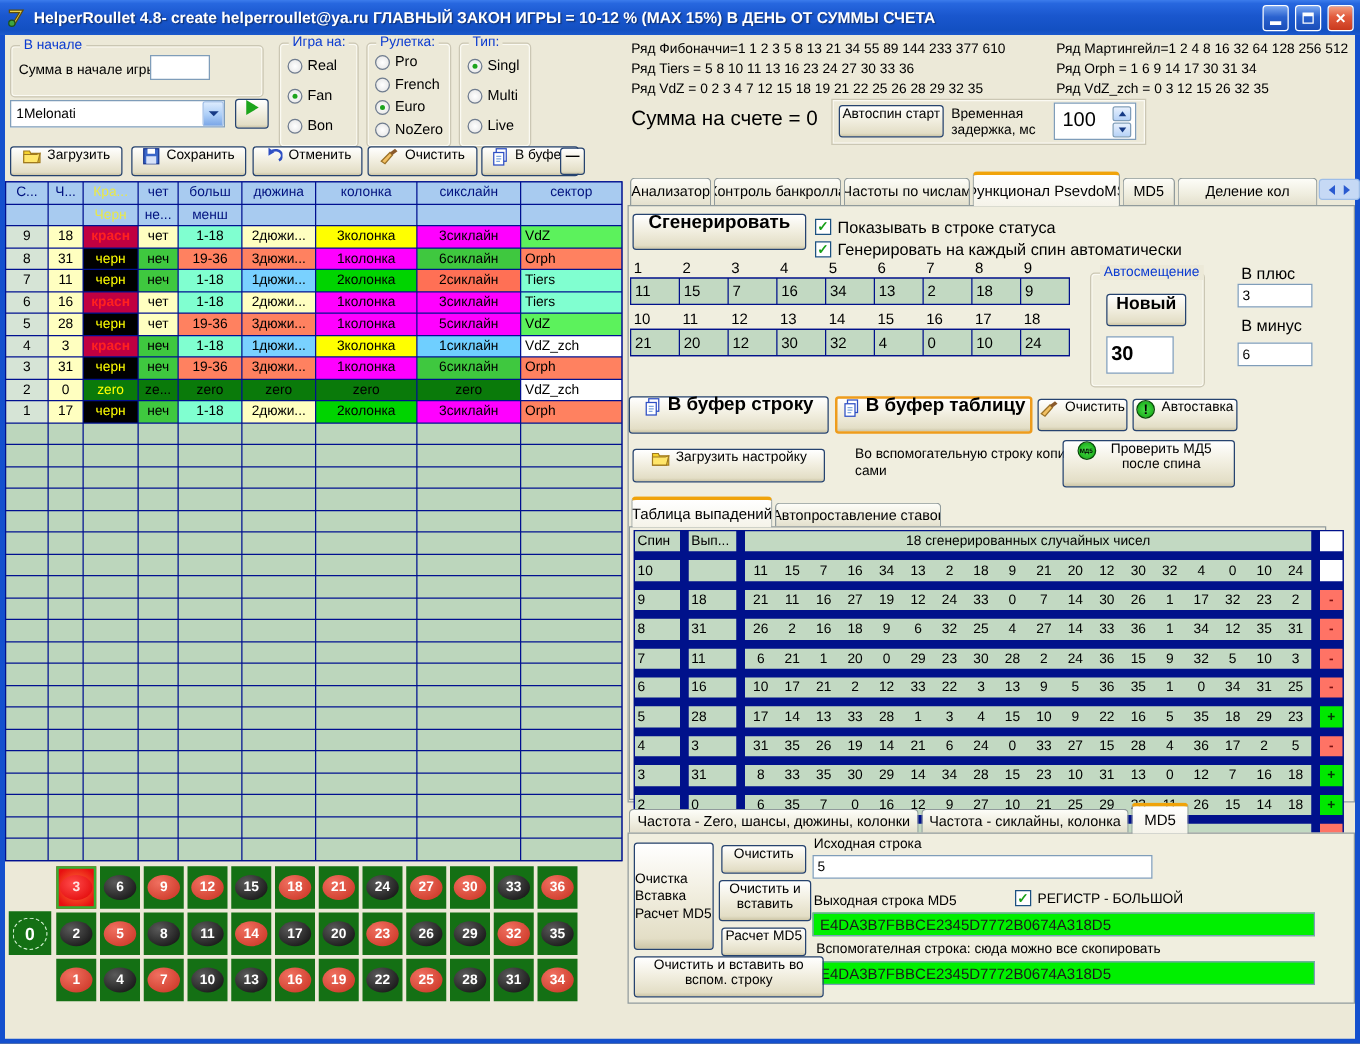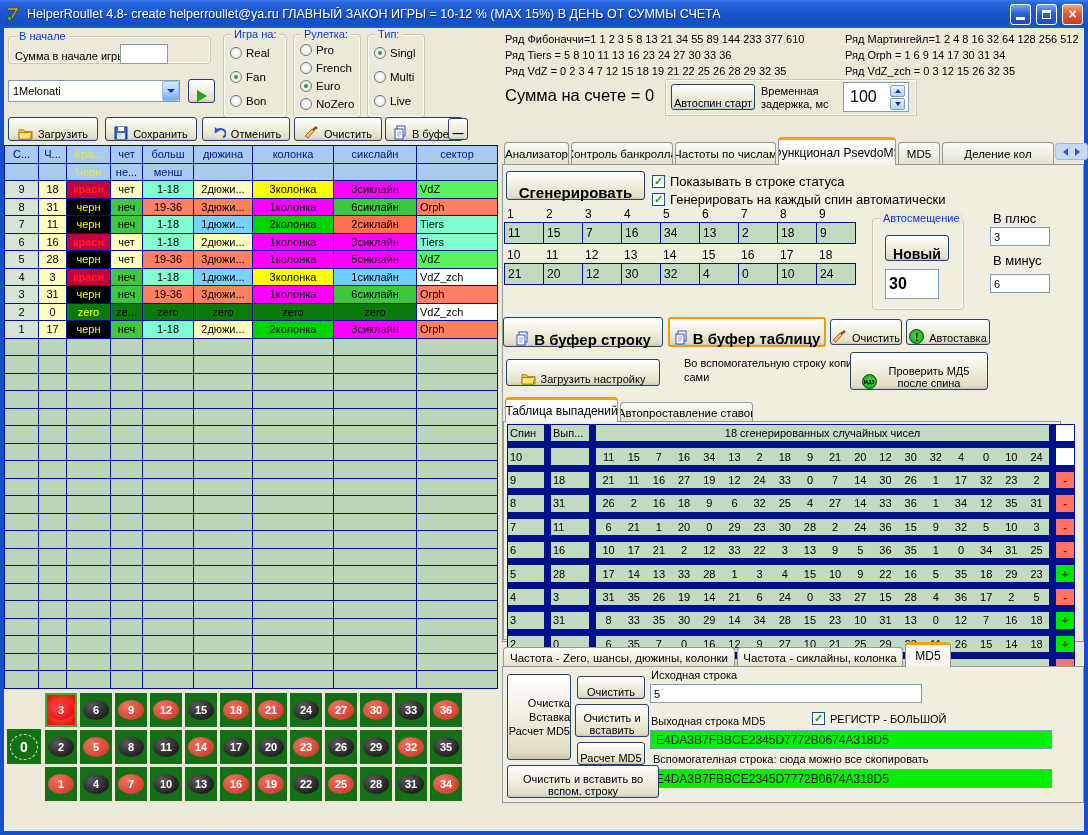--- a/index.html
+++ b/index.html
@@ -1,31 +1,31 @@
 <!DOCTYPE html>
 <html><head>
 <meta charset="utf-8">
 <style>
 *{margin:0;padding:0;box-sizing:border-box}
 body{font-family:"Liberation Sans",sans-serif;font-size:11px;color:#000;background:#777}
 .win{position:relative;width:1088px;height:835px;background:#1450CE;overflow:hidden}
 .titlebar{position:absolute;left:0;top:0;width:1088px;height:28px;display:flex;align-items:center;gap:5px;padding:0 5px;
  background:linear-gradient(180deg,#3C7CEC 0%,#2767DF 10%,#1A57CE 45%,#1350C2 85%,#1C59CC 100%)}
-.title-text{color:#fff;font-weight:normal;font-size:12.5px;text-shadow:1px 1px 1px #10306E;flex:1;white-space:nowrap;overflow:hidden}
+.title-text{color:#fff;font-weight:bold;font-size:12.5px;text-shadow:1px 1px 1px #10306E;flex:1;white-space:nowrap;overflow:hidden}
 .winbtn{width:21px;height:21px;border:1px solid #fff;border-radius:3px;display:flex;align-items:center;justify-content:center;
  background:linear-gradient(180deg,#79A7F2,#2A62CF 45%,#1A4DB8);color:#fff;font-weight:bold;cursor:pointer}
 .winbtn.close{background:linear-gradient(180deg,#F2A083,#E25A3C 45%,#C93A1E);font-size:14px}
 .minglyph{width:9px;height:3px;background:#fff;margin-top:8px}
 .maxglyph{width:9px;height:9px;border:1px solid #fff;border-top:3px solid #fff}
 .content{position:absolute;left:4px;top:28px;width:1080px;height:803px;background:#ECE9D8}
 .abs{position:absolute}
 .gb{position:absolute;border:1px solid #CBC7B4;border-radius:4px;box-shadow:inset 0 0 0 1px #fbfaf3}
 .gb .lg{position:absolute;top:-7px;left:7px;background:#ECE9D8;padding:0 3px;color:#0B3BD0;font-size:11px;white-space:nowrap}
 .lbl{position:absolute;white-space:nowrap}
-.xpbtn{position:absolute;display:flex;align-items:flex-end;justify-content:center;gap:5px;border:1px solid #26436F;border-radius:3px;
+.xpbtn{position:absolute;display:flex;align-items:flex-start;justify-content:center;gap:5px;border:1px solid #26436F;border-radius:3px;
  background:linear-gradient(180deg,#FFFFFF,#F2EFE1 45%,#E3DEC6 90%,#CDC6A7);cursor:pointer;text-align:center;line-height:12px}
 .tin{position:absolute;background:#fff;border:1px solid #7F9DB9;font:11px "Liberation Sans",sans-serif;padding:1px 3px}
 .combo{position:absolute;background:#fff;border:1px solid #7F9DB9;display:flex;align-items:center;padding-left:4px}
 .combo-arrow{margin-left:auto;width:17px;align-self:stretch;background:linear-gradient(180deg,#DCEBFE,#ACCEF7 55%,#7DA8E8);
  border:1px solid #9DBDE8;border-radius:2px;display:flex;align-items:center;justify-content:center}
 .tri-d{width:0;height:0;border-left:4px solid transparent;border-right:4px solid transparent;border-top:4px solid #163A85}
 .opt{position:absolute;display:flex;align-items:center;gap:4px;font-size:11.5px;white-space:nowrap;cursor:pointer}
 .radio{width:12px;height:12px;border-radius:50%;border:1px solid #6F7C8F;background:radial-gradient(#fff,#E2E2E2);position:relative;flex:0 0 auto}
 .radio.sel::after{content:"";position:absolute;inset:3px;border-radius:50%;background:#1DA41D}
 .cb{width:13px;height:13px;border:1px solid #1C5180;background:#fff;display:flex;align-items:center;justify-content:center;
@@ -114,21 +114,21 @@
     <div class="winbtn">
         <div class="maxglyph"></div>
       </div>
     <div class="winbtn close">
         <span>×</span>
       </div>
   </div>
 
   <div class="content">
 
-    <div class="gb" style="left:4px;top:8px;width:203px;height:28px">
+    <div class="gb" style="left:4px;top:8px;width:203px;height:42px">
       <span class="lg">В начале</span>
     </div>
     <div class="lbl" style="left:11px;top:22px">Сумма в начале игры</div>
     <input class="tin" style="left: 116px; top: 16px; width: 48px; height: 20px;" value="">
 
     <div class="combo" style="left:4px;top:52px;width:172px;height:22px">
       <span>1Melonati</span>
       <span class="combo-arrow">
           <span class="tri-d"></span>
         </span>

